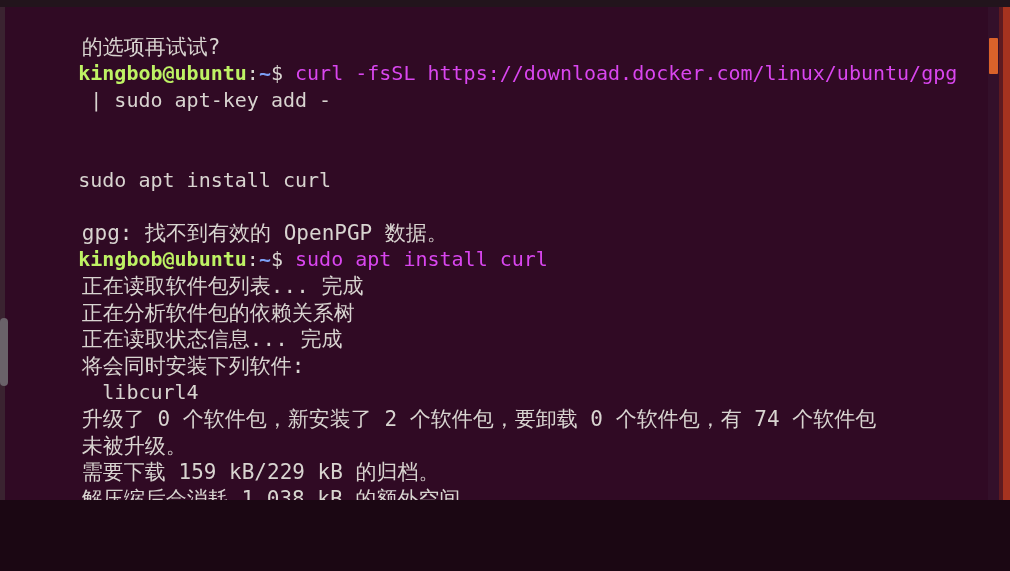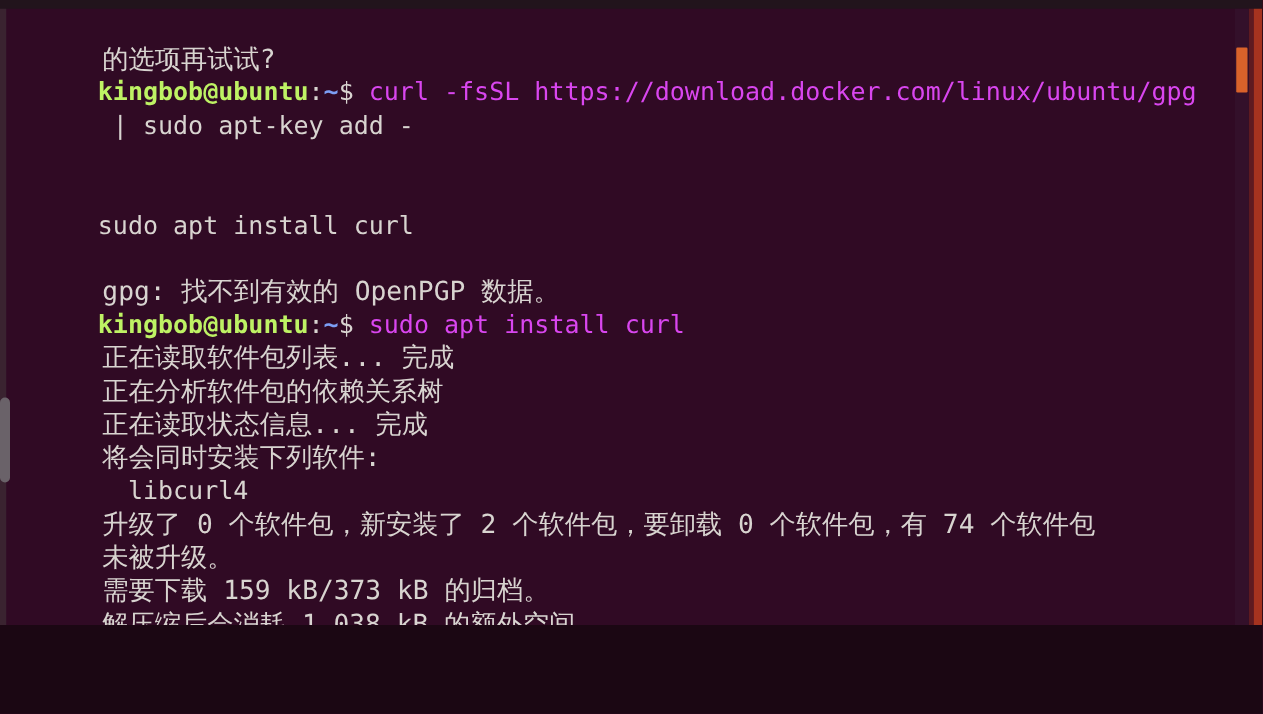--- a/index.html
+++ b/index.html
@@ -190,21 +190,21 @@
 
     <div class="line cjk">
       <span class="seg">升级了 0 个软件包，新安装了 2 个软件包，要卸载 0 个软件包，有 74 个软件包</span>
     </div>
 
     <div class="line cjk">
       <span class="seg">未被升级。</span>
     </div>
 
     <div class="line cjk">
-      <span class="seg">需要下载 159 kB/373 kB 的归档。</span>
+      <span class="seg">需要下载 159 kB/229 kB 的归档。</span>
     </div>
 
     <div class="line cjk">
       <span class="seg">解压缩后会消耗 1,038 kB 的额外空间。</span>
     </div>
 
   </div>
 
   <div id="scrollbar-track"></div>
   <div id="scrollbar-thumb"></div>

